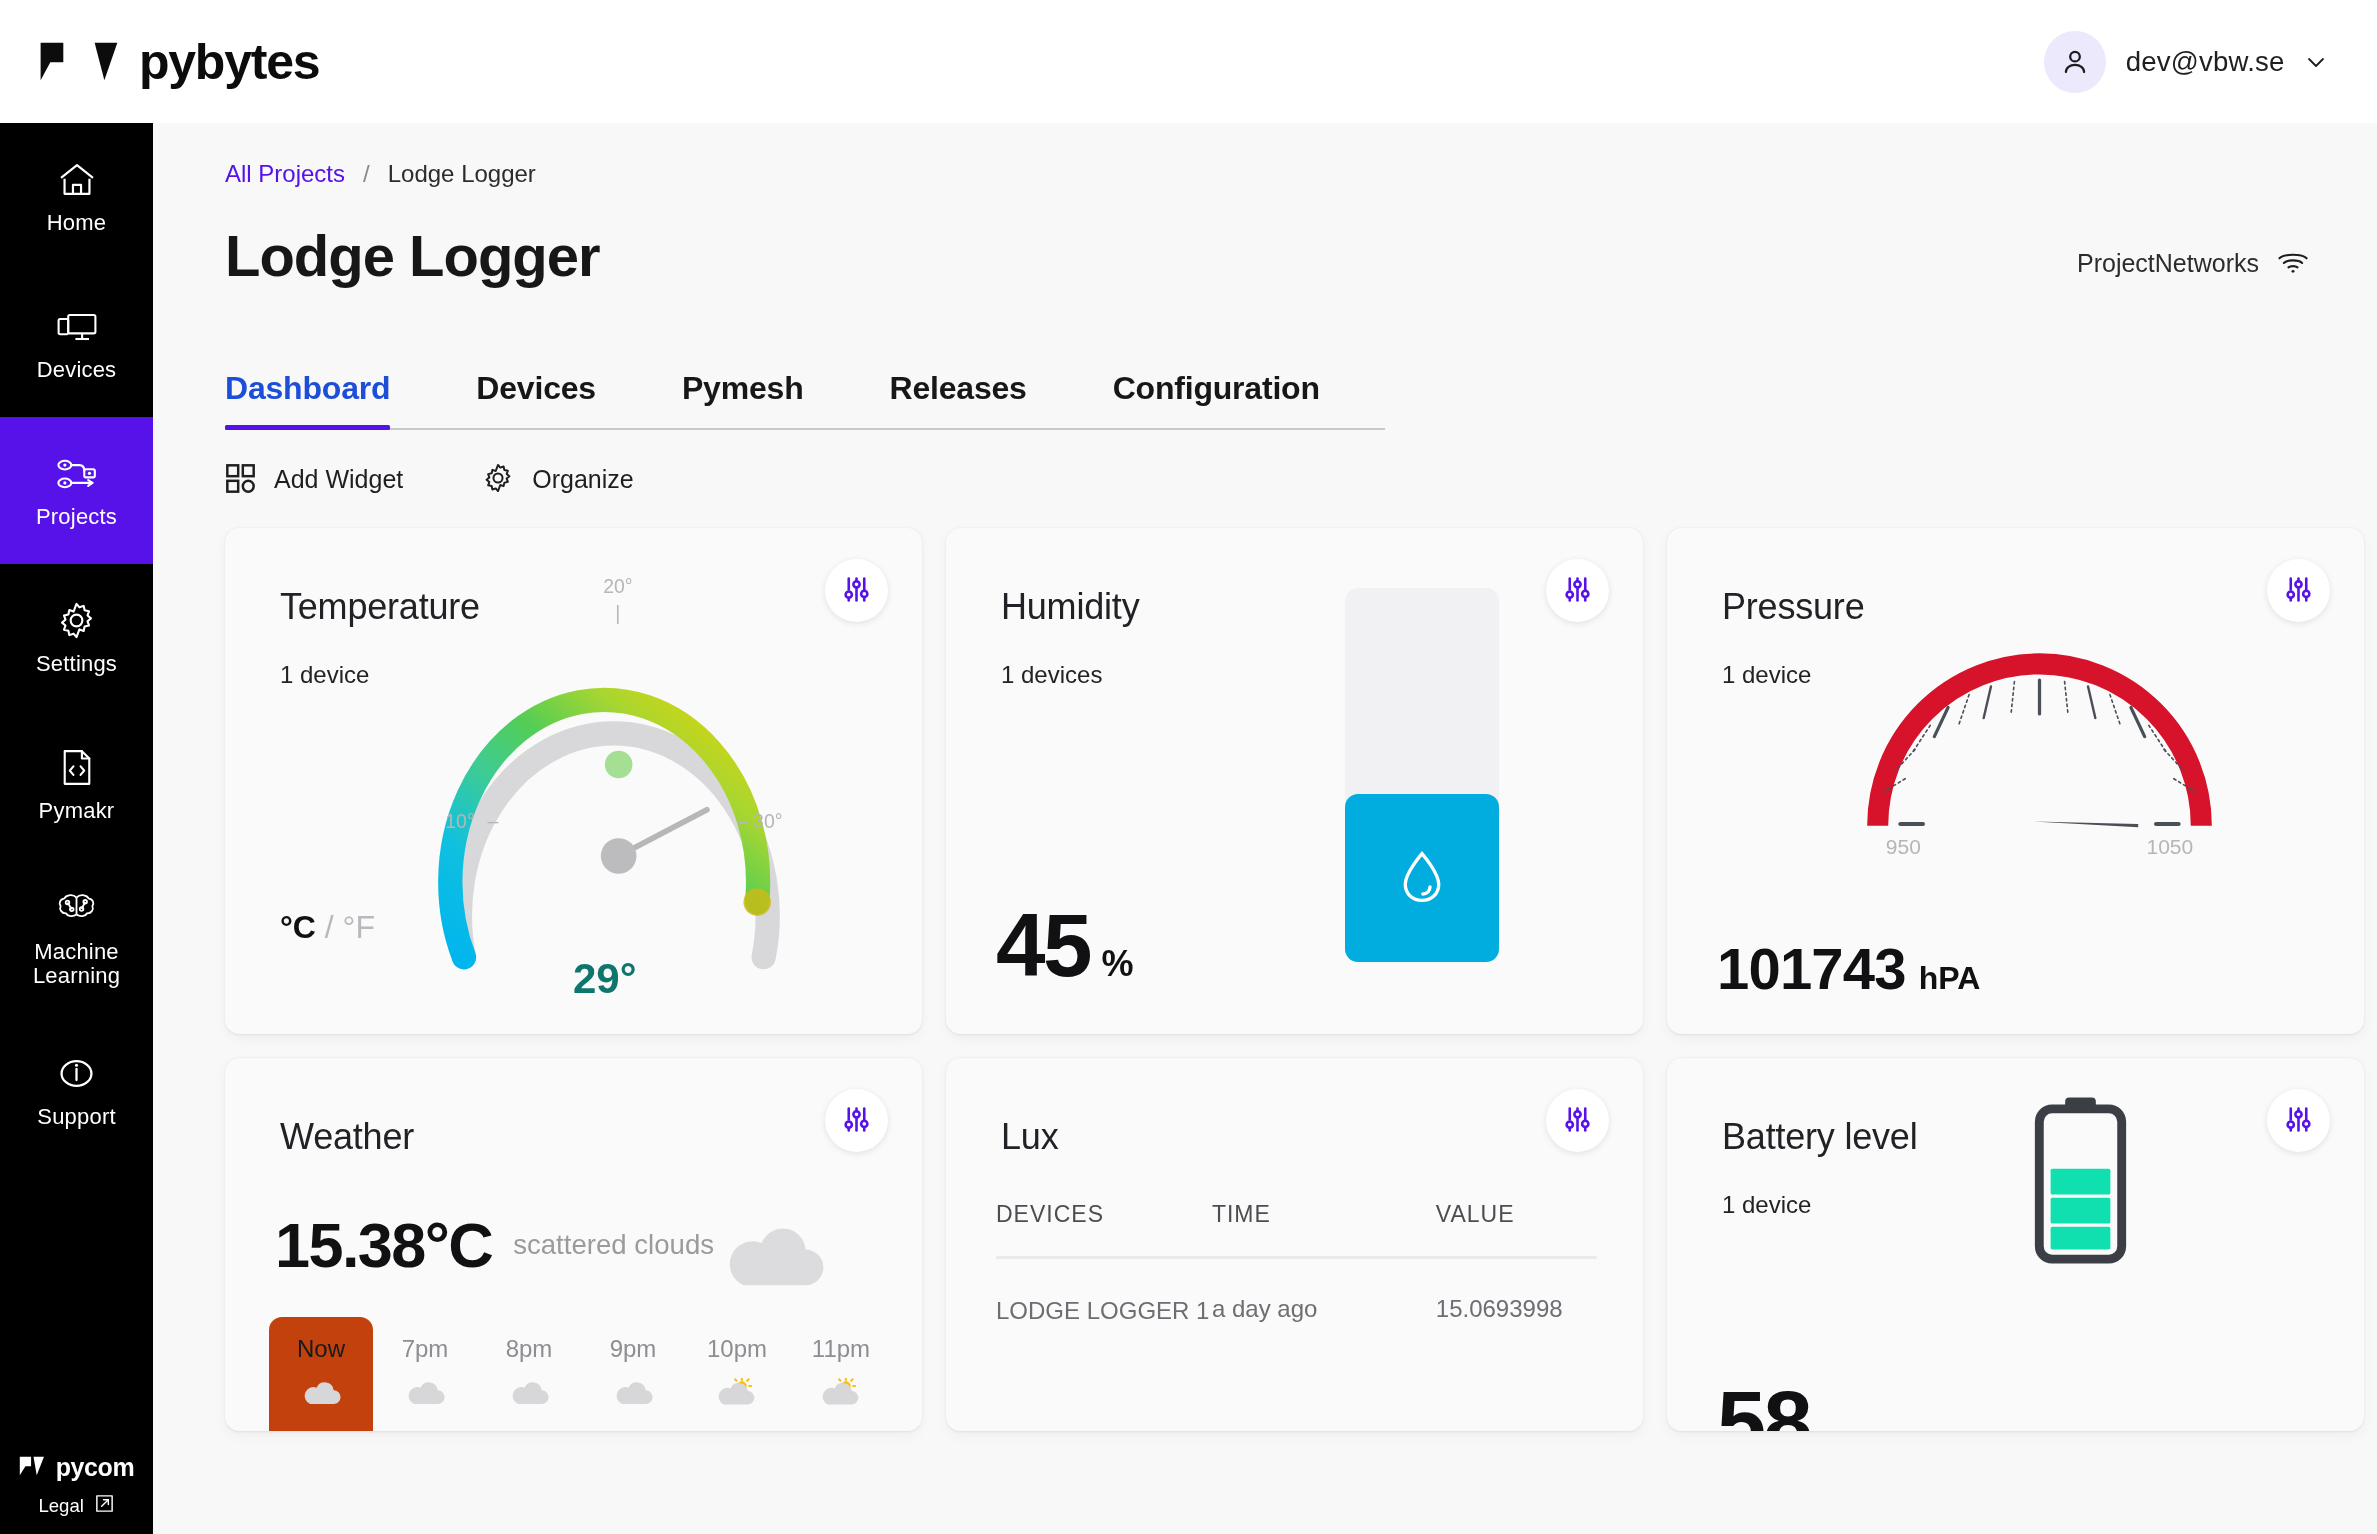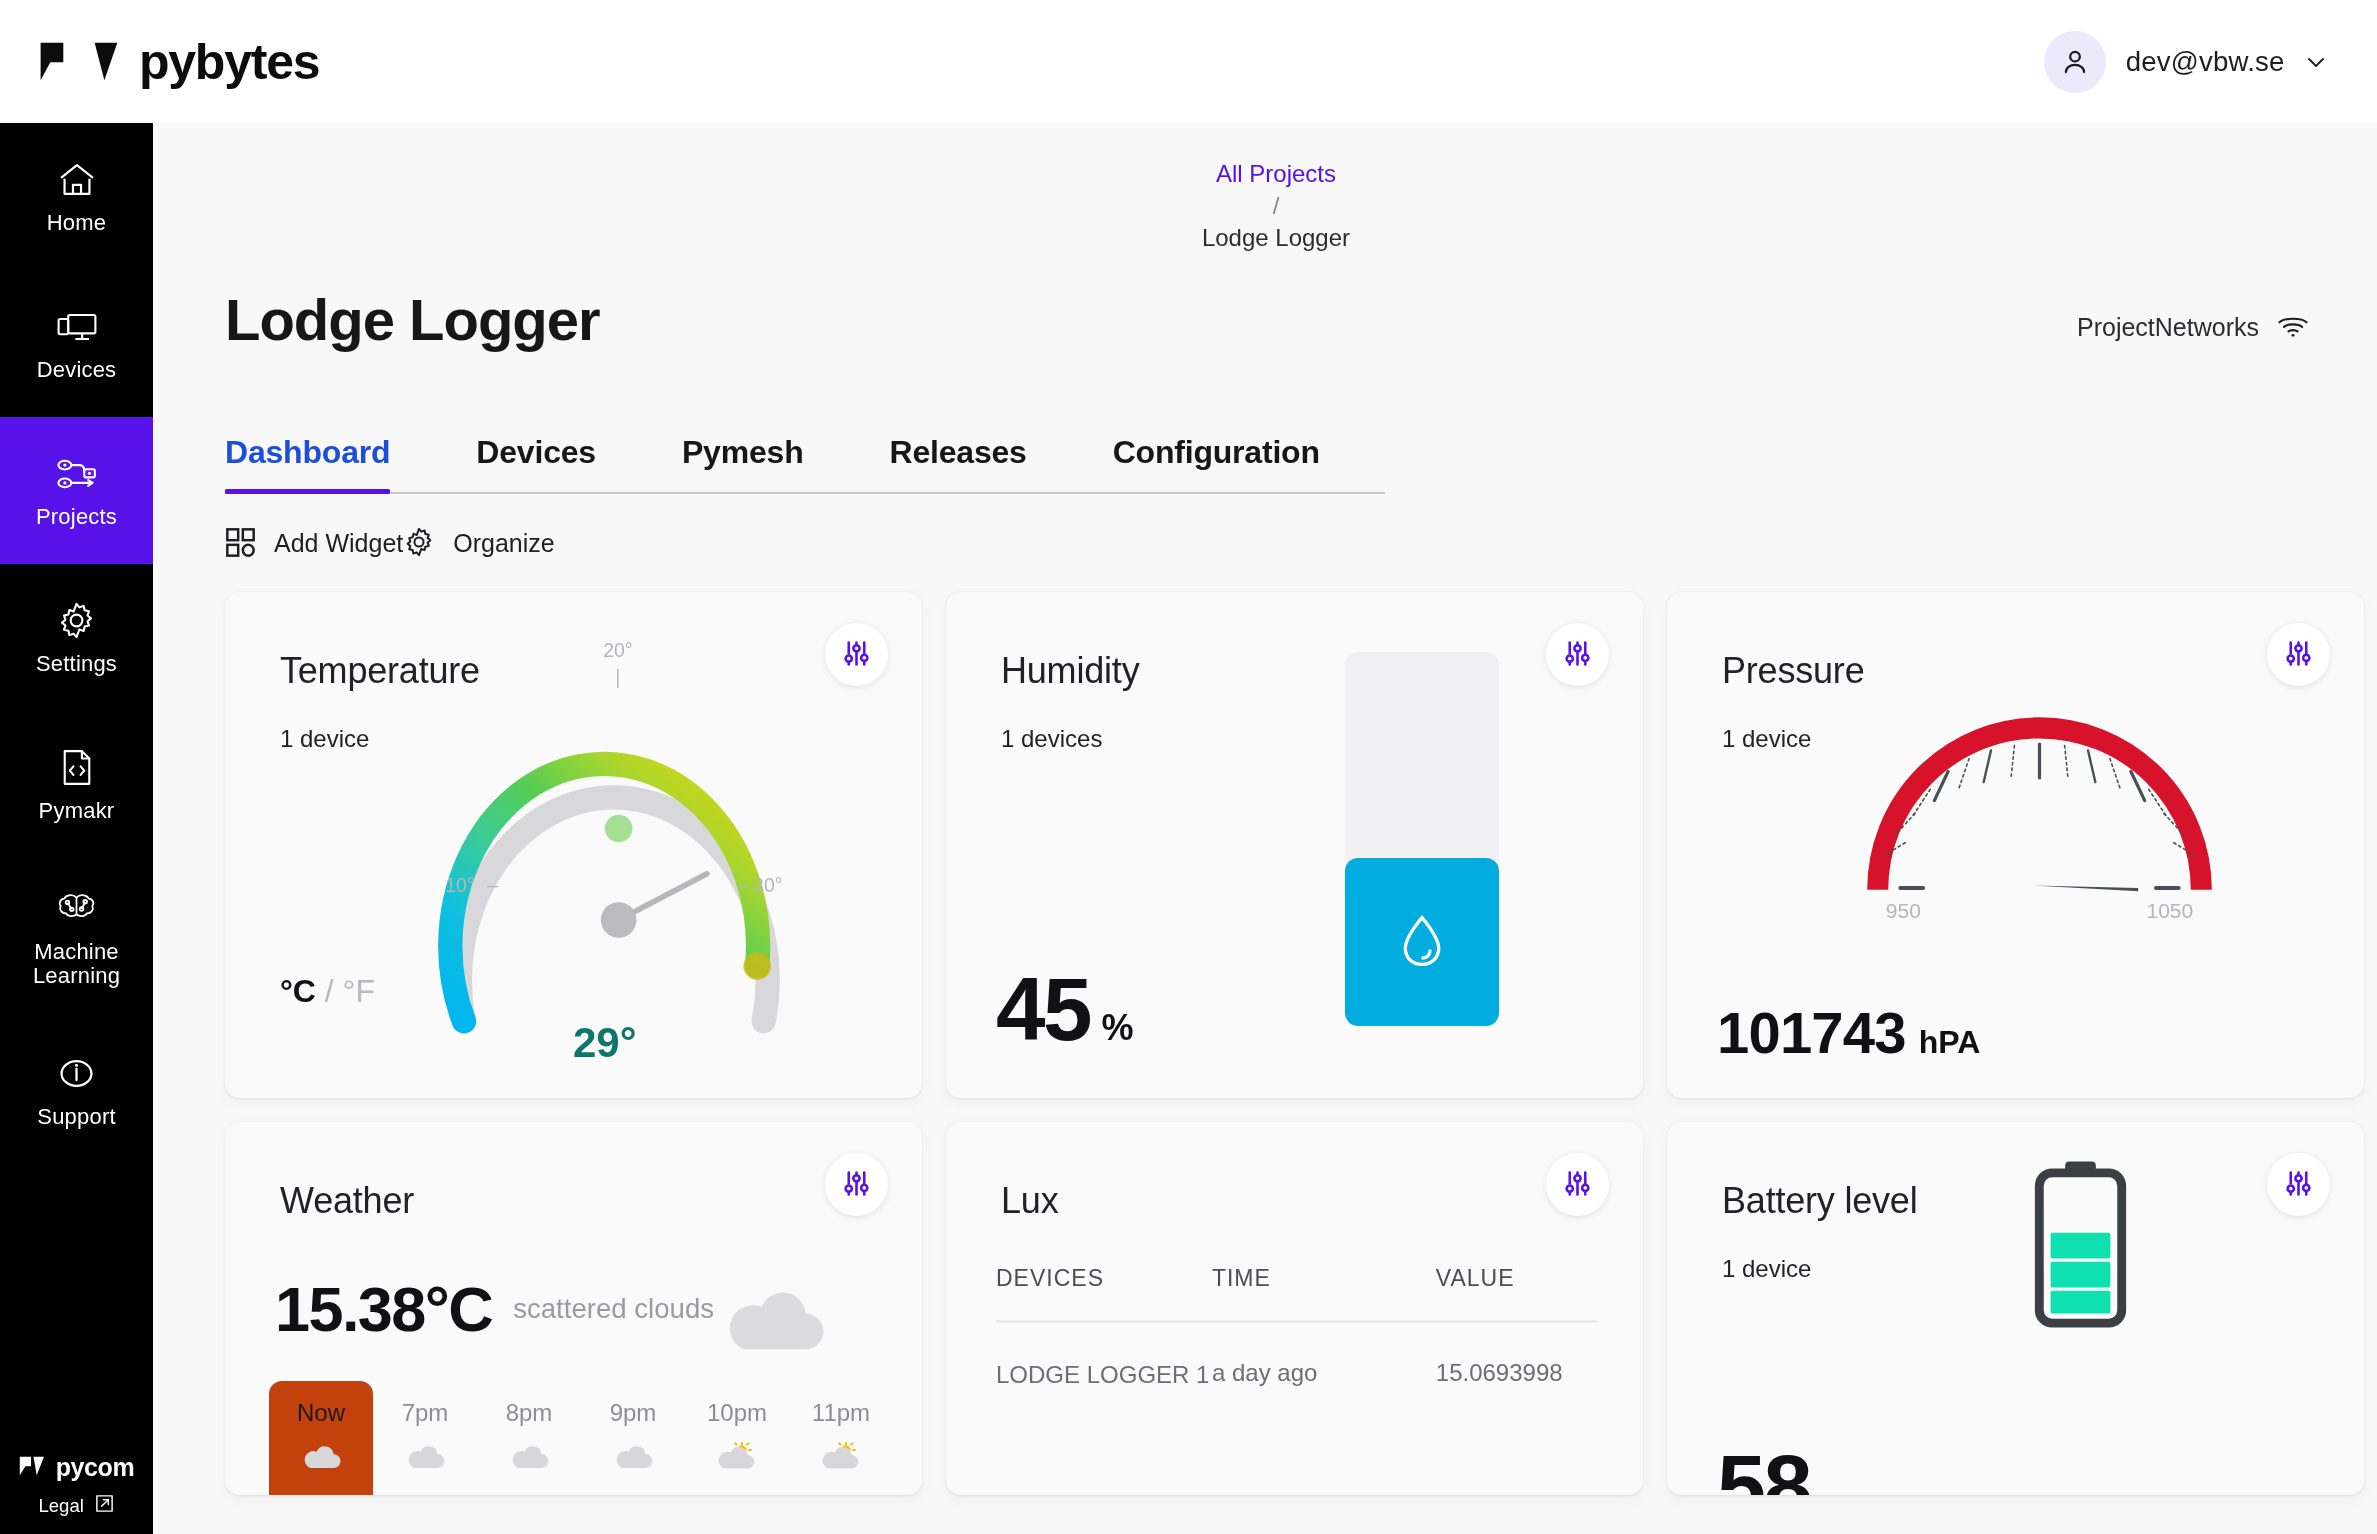--- a/index.html
+++ b/index.html
@@ -52,21 +52,21 @@
   .pycom-word { font-size:25px; font-weight:600; letter-spacing:-0.4px; }
   .legal-row { display:flex; align-items:flex-end; gap:9.7px; cursor:pointer; }
   .legal-text { font-size:18.6px; }
 
   
   .main {
     position:absolute; top:123px; left:147px;
     width:2230px; height:1412px; background:#f8f8f9;
     padding:37px 50px 0 78px; overflow:hidden;
   }
-  .breadcrumb { display:flex; align-items:center; gap:4px; font-size:24px;flex-direction:column; }
+  .breadcrumb { display:flex; align-items:center; gap:18px; font-size:24px; }
   .crumb-link { color:#5612e8; cursor:pointer; }
   .crumb-sep { color:#8a8a8e; }
   .crumb-current { color:#2c2c2e; }
 
   .title-row {
     display:flex; align-items:flex-end; justify-content:space-between;
     margin-top:34px; padding-right:18px;
   }
   .page-title { font-size:58px; font-weight:700; letter-spacing:-1px; color:#171717; }
   .network-chip { display:flex; align-items:center; gap:18px; margin-bottom:11.3px; cursor:pointer; }
@@ -84,21 +84,21 @@
     letter-spacing:-0.2px; position:relative;
   }
   .tab:last-child { margin-right:0; }
   .tab.active { color:#1d4ed8; }
   .tab.active::after {
     content:""; position:absolute; left:0; right:0; bottom:-2.4px;
     height:5.7px; background:#5612e8; border-radius:1.6px;
   }
 
   
-  .wtoolbar { display:flex; align-items:center; margin-top:32px; }
+  .wtoolbar { display:flex; align-items:center; gap:79px; margin-top:32px; }
   .wtool { display:flex; align-items:center; gap:18px; cursor:pointer; }
   .wtool-label { font-size:25px; color:#1f1f21; }
 
   
   .grid {
     display:grid; grid-template-columns:repeat(3, 697px);
     gap:24px; margin-top:31px;
   }
   .card {
     background:#fafafa; border-radius:14.6px; position:relative;

